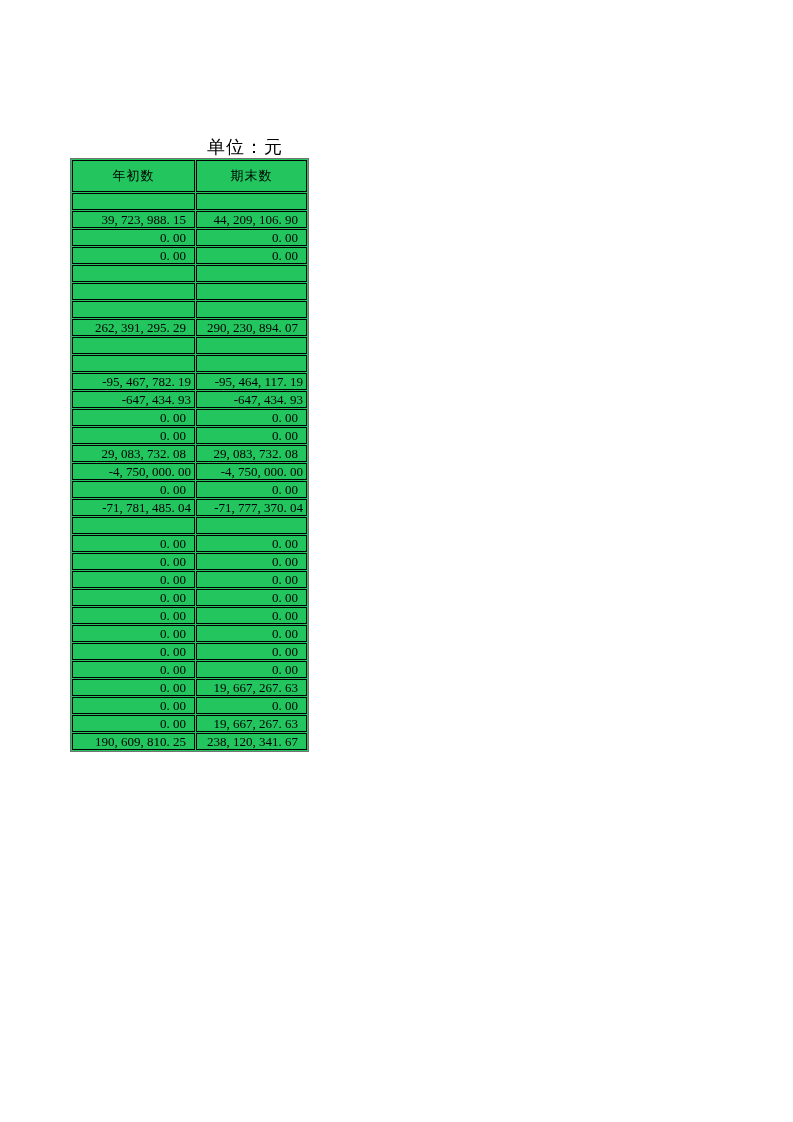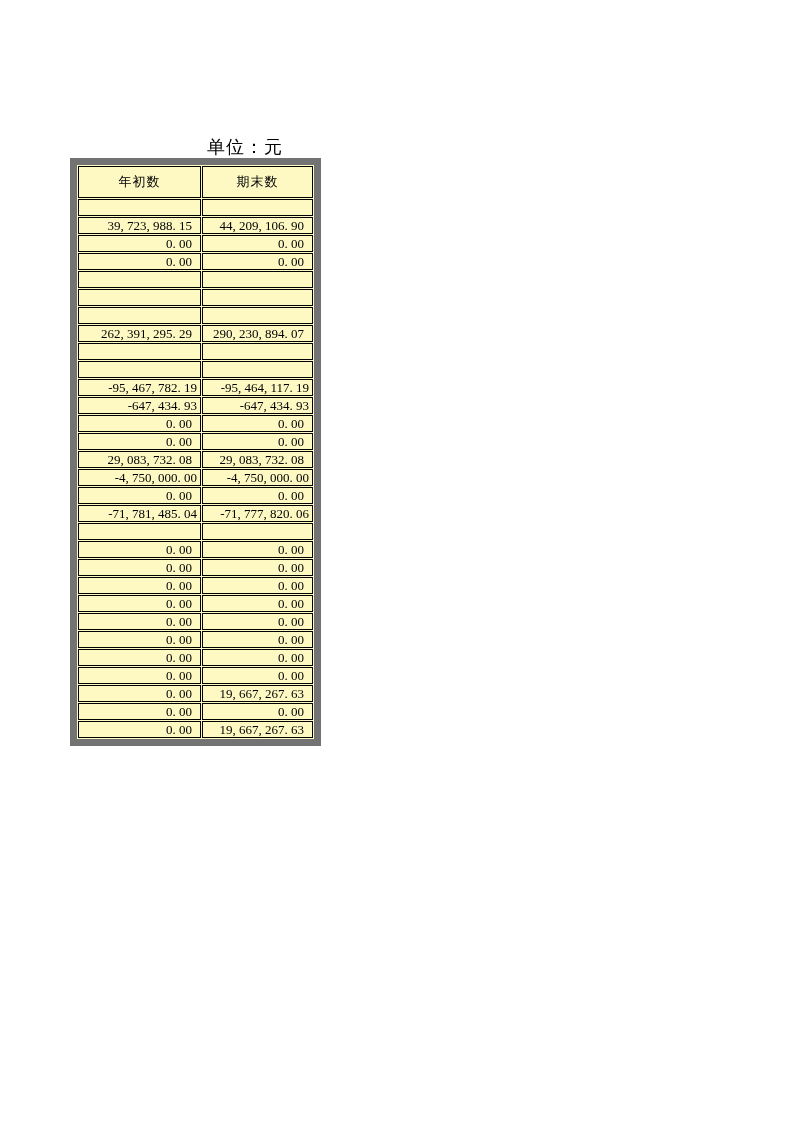--- a/index.html
+++ b/index.html
@@ -24,23 +24,23 @@
     letter-spacing: 1px;
     white-space: nowrap;
   }
   table.fin-table {
     position: absolute;
     left: 70px;
     top: 158px;
     width: 220px;
     border-collapse: separate;
     border-spacing: 1px;
-    border: 7px solid #737373;
+    border: 1px solid #737373;
     table-layout: fixed;
-    background: #fef9c3;
+    background: #22c55e;
   }
   table.fin-table th {
     border: 1px solid #000000;
     height: 30px;
     font-weight: normal;
     font-size: 13px;
     text-align: center;
     letter-spacing: 1px;
     padding: 0;
   }
@@ -139,21 +139,21 @@
         <tr>
           <td class="neg">-4, 750, 000. 00</td>
           <td class="neg">-4, 750, 000. 00</td>
         </tr>
         <tr>
           <td>0. 00</td>
           <td>0. 00</td>
         </tr>
         <tr>
           <td class="neg">-71, 781, 485. 04</td>
-          <td class="neg">-71, 777, 820. 06</td>
+          <td class="neg">-71, 777, 370. 04</td>
         </tr>
         <tr>
           <td></td>
           <td></td>
         </tr>
         <tr>
           <td>0. 00</td>
           <td>0. 00</td>
         </tr>
         <tr>
@@ -188,16 +188,20 @@
           <td>0. 00</td>
           <td>19, 667, 267. 63</td>
         </tr>
         <tr>
           <td>0. 00</td>
           <td>0. 00</td>
         </tr>
         <tr>
           <td>0. 00</td>
           <td>19, 667, 267. 63</td>
+        </tr>
+        <tr>
+          <td>190, 609, 810. 25</td>
+          <td>238, 120, 341. 67</td>
         </tr>
       </tbody>
   </table>
 </div>
 
 </body></html>

